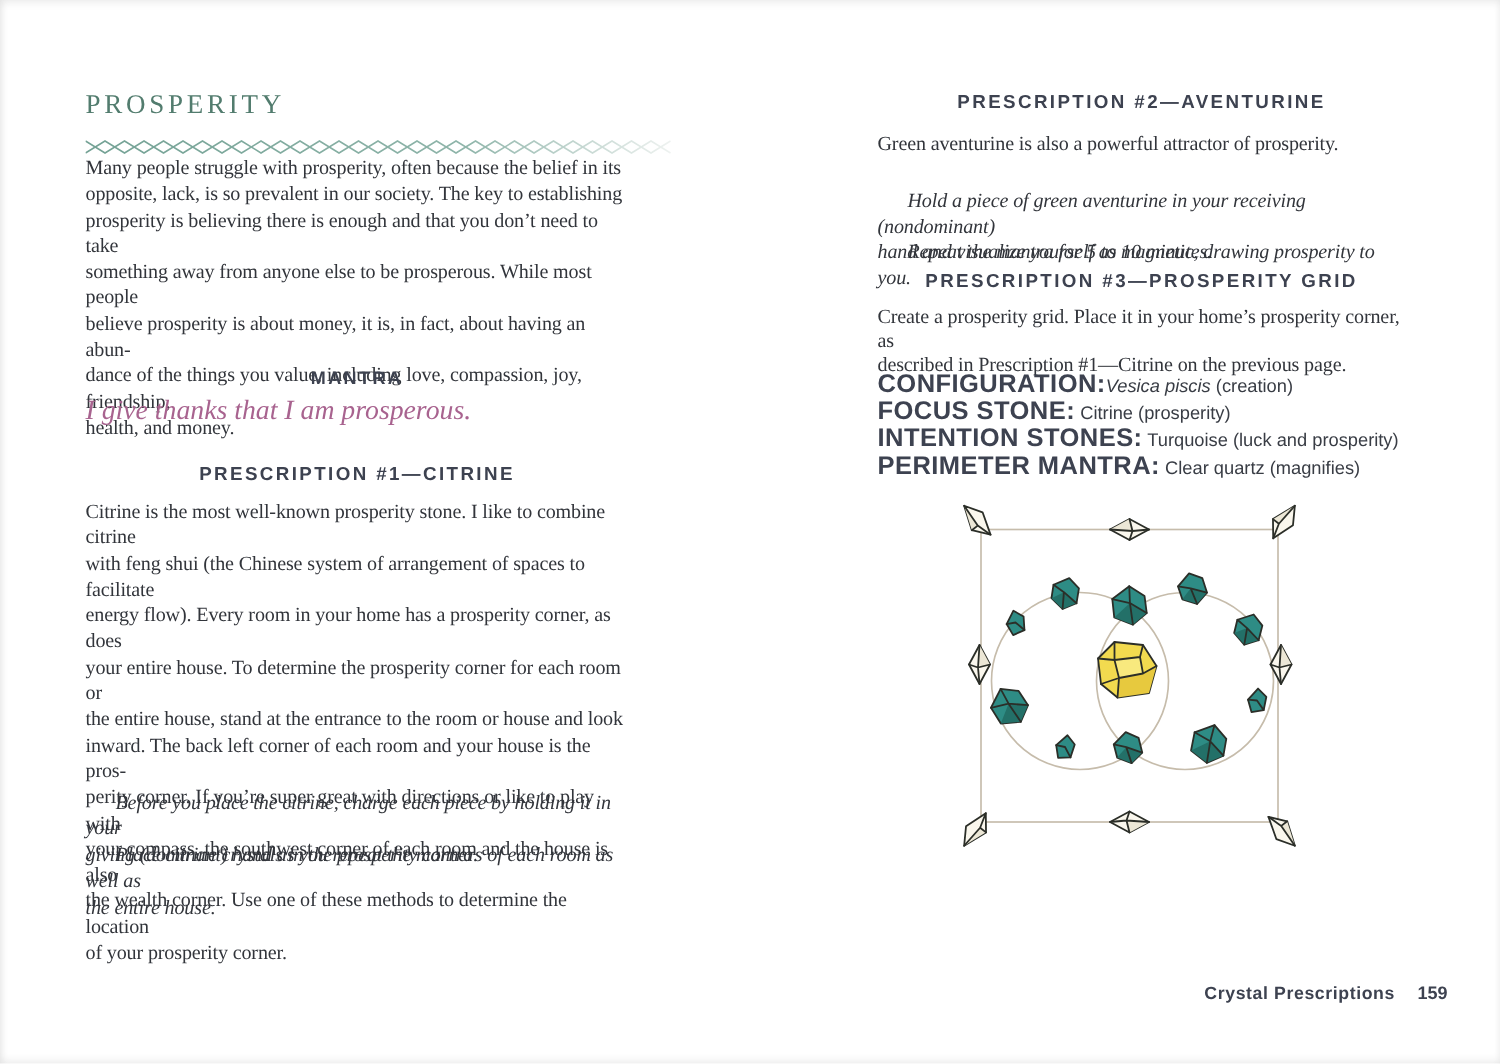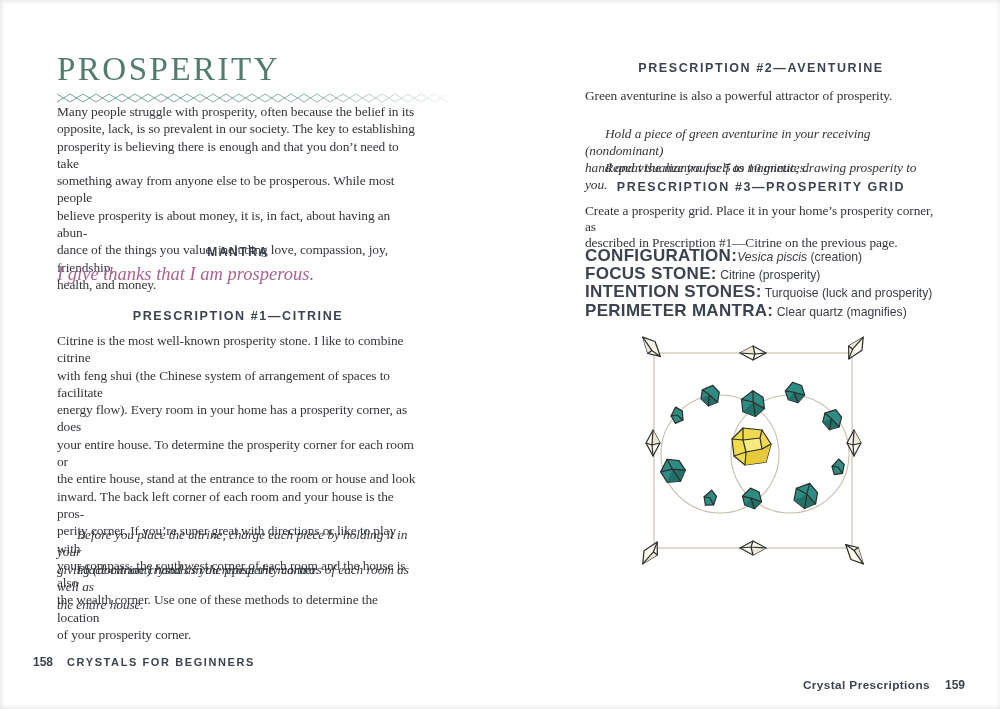--- a/index.html
+++ b/index.html
@@ -11,21 +11,21 @@
   }
   .page{
     position:absolute;inset:0;
     box-shadow:inset 0 3px 5px rgba(0,0,0,.05), inset 0 -3px 5px rgba(0,0,0,.05), inset 3px 0 4px rgba(0,0,0,.03);
   }
   .abs{position:absolute;}
   
   .left-col{position:absolute;left:57px;top:0;width:362px;}
   .right-col{position:absolute;left:585px;top:0;width:352px;}
   h1.page-title{
-    margin:0;font-weight:400;font-size:33px;line-height:32px;letter-spacing:2.5px;
+    margin:0;font-weight:400;font-size:18px;line-height:32px;letter-spacing:2.5px;
     color:var(--title-teal,#527c6e);font-family:"Liberation Serif",serif;
   }
   .sans-heading{
     margin:0;font-family:"Liberation Sans","DejaVu Sans",sans-serif;
     font-weight:700;font-size:12.5px;letter-spacing:1.6px;
     color:var(--heading-dark,#3d4250);text-align:center;white-space:nowrap;
   }
   .body-text{
     margin:0;font-size:13.4px;line-height:17.3px;letter-spacing:-0.1px;
     color:var(--body-text,#32353b);white-space:pre-line;
@@ -43,21 +43,21 @@
   }
   .spec-label{font-weight:700;font-size:17px;letter-spacing:0.3px;color:var(--heading-dark,#3d4250);}
   .spec-italic{font-style:italic;}
   .footer{
     position:absolute;top:655px;font-family:"Liberation Sans","DejaVu Sans",sans-serif;
     font-size:11.5px;color:var(--heading-dark,#3d4250);white-space:nowrap;
   }
   .footer .pagenum{font-weight:700;font-size:12px;}
   .footer .book-title{font-weight:700;letter-spacing:1.6px;margin-left:14px;font-size:11px;}
   .footer .chapter-title{font-weight:700;letter-spacing:0.4px;margin-right:15px;font-size:11.8px;}
-  .footer-right{right:35px;margin-top:23px;}
+  .footer-right{right:35px;}
   .footer-left{left:33px;}
   .grid-line{fill:none;stroke:var(--line-tan,#c6bcab);stroke-width:1.1;}
   .ink-line{fill:none;stroke:var(--ink,#2b2e28);stroke-width:1.2;stroke-linejoin:round;stroke-linecap:round;}
   .qz{fill:var(--quartz-fill,#faf7ed);stroke:var(--ink,#2b2e28);stroke-width:1.2;stroke-linejoin:round;}
   .qz-shade{fill:var(--quartz-shade,#ece7d6);stroke:none;}
   .ts{fill:var(--stone-teal,#2e8c85);stroke:var(--ink,#2b2e28);stroke-width:1.2;stroke-linejoin:round;}
   .ts-dark{fill:var(--stone-teal-dark,#237068);stroke:none;}
   .cy{fill:var(--stone-yellow,#f2da4f);stroke:var(--ink,#2b2e28);stroke-width:1.2;stroke-linejoin:round;}
   .cy-light{fill:var(--stone-yellow-light,#f8e97e);stroke:none;}
   .cy-dark{fill:var(--stone-yellow-dark,#e7c93e);stroke:none;}
@@ -197,20 +197,17 @@
     <use href="#ts-l" transform="translate(176,163) rotate(25)"></use>
 
     <g transform="translate(122,115)">
       <polygon class="cy" points="-20,-9 -9,-20 10,-18 19,-4 14,14 -7,17 -18,8"></polygon>
       <polygon class="cy-light" points="-9,-8 8,-10 10,1 -6,4"></polygon>
       <polygon class="cy-dark" points="10,1 19,-4 14,14 -7,17 -6,4"></polygon>
       <path class="ink-line" d="M-20,-9 L-9,-8 L-9,-20 M-9,-8 L-6,4 L-18,8 M8,-10 L10,-18 M-9,-8 L8,-10 L10,1 L-6,4 M10,1 L19,-4 M-6,4 L-7,17"></path>
     </g>
   </svg>
 
-  <div class="footer footer-left">
-    <span class="pagenum">158</span><span class="book-title">CRYSTALS FOR BEGINNERS</span>
-  </div>
   <div class="footer footer-right">
     <span class="chapter-title">Crystal Prescriptions</span><span class="pagenum">159</span>
   </div>
 
 </div>
 
 </body></html>

